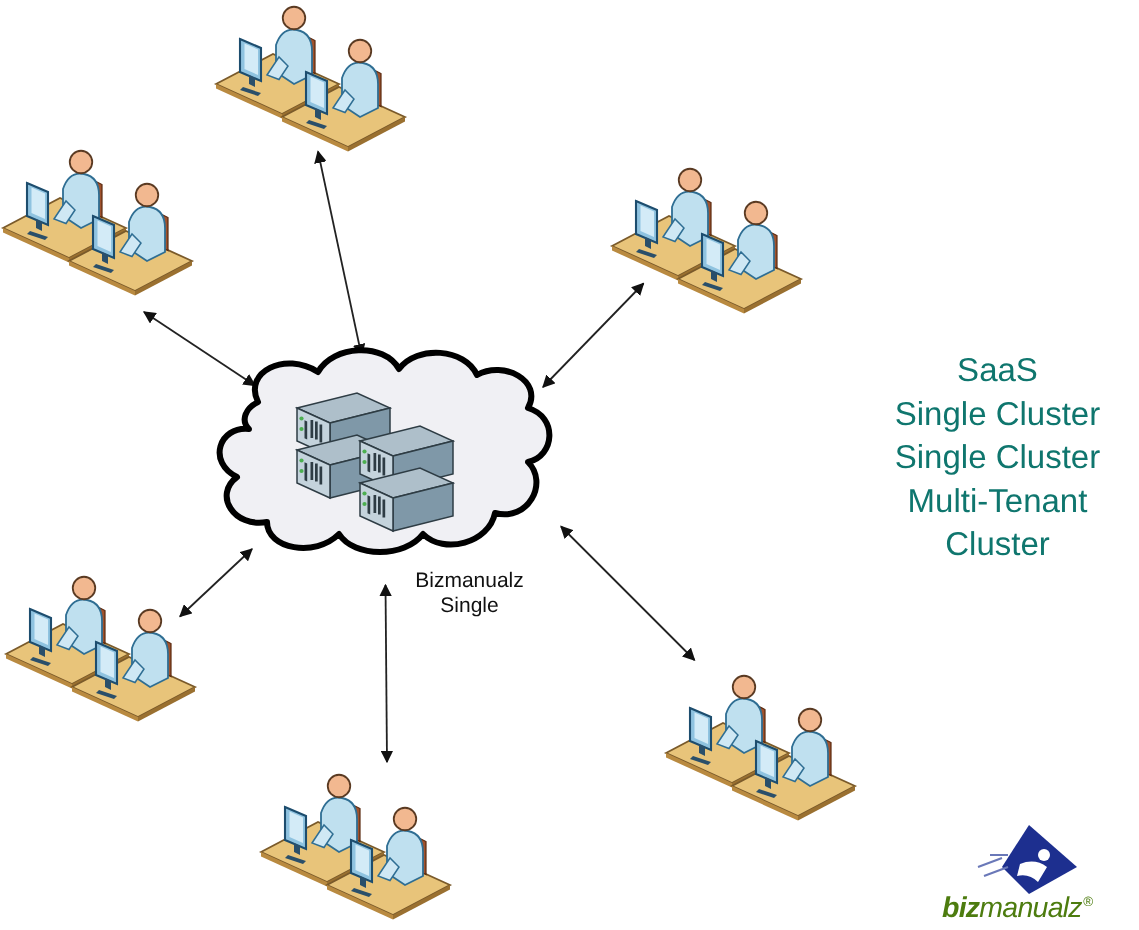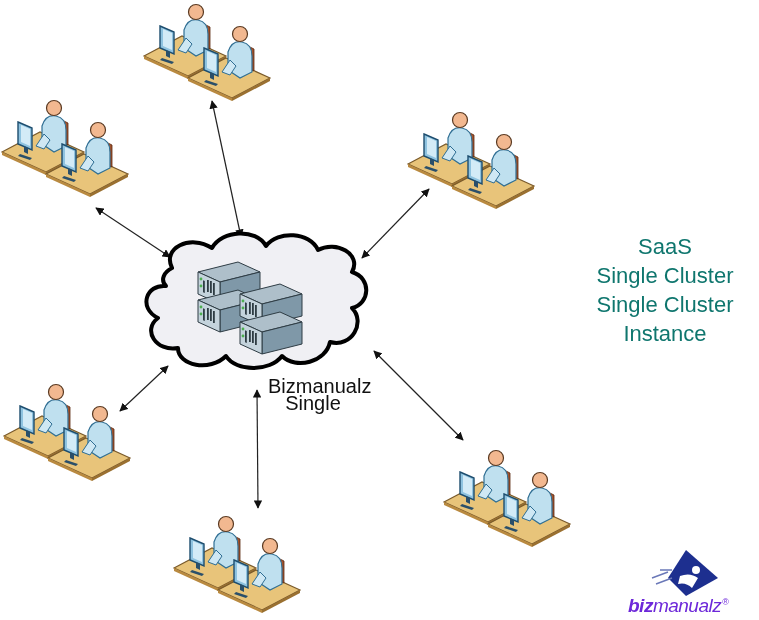--- a/index.html
+++ b/index.html
@@ -1,23 +1,23 @@
 <!DOCTYPE html>
 <html><head>
 <meta charset="utf-8">
 <style>
   html, body { margin: 0; padding: 0; background: #ffffff; }
   body { width: 759px; height: 620px; position: relative; overflow: hidden; font-family: "Liberation Sans", sans-serif; }
   #diagram { position: absolute; left: 0; top: 0; width: 759px; height: 620px; }
   .title-block { position: absolute; left: 572px; top: 232px; width: 186px; text-align: center; font-weight: normal; font-size: 22px; line-height: 29px; color: #0f766e; font-family: "Liberation Sans", sans-serif; }
   .title-line { display: block; }
-  .cluster-label { position: absolute; left: 268px; top: 378px; width: 90px; text-align: center; font-size: 20px; line-height: 17px; color: #111; font-family: "Liberation Sans", sans-serif; }
+  .cluster-label { position: absolute; left: 268px; top: 378px; width: 90px; text-align: center; font-size: 14px; line-height: 17px; color: #111; font-family: "Liberation Sans", sans-serif; }
   .cluster-label span { display: block; }
   .logo { position: absolute; left: 628px; top: 548px; width: 130px; height: 70px; }
-  .logo-text { position: absolute; left: 0; top: 47px; font-size: 19px; font-style: italic; color: #6d28d9; letter-spacing: -0.5px; font-family: "Liberation Sans", sans-serif; white-space: nowrap; }
+  .logo-text { position: absolute; left: 0; top: 47px; font-size: 19px; font-style: italic; color: #4d7c0f; letter-spacing: -0.5px; font-family: "Liberation Sans", sans-serif; white-space: nowrap; }
   .logo-text b { font-weight: bold; }
   .logo-text .light { font-weight: normal; }
   .logo-text .reg { font-size: 9px; font-style: normal; vertical-align: super; margin-left: 1px; }
 </style>
 </head>
 <body>
 
 <svg id="diagram" viewBox="0 0 759 620" xmlns="http://www.w3.org/2000/svg">
   <defs>
     <marker id="ah" viewBox="0 0 10 10" refX="9" refY="5" markerWidth="7" markerHeight="7" orient="auto-start-reverse">
@@ -117,21 +117,22 @@
 
 <div class="cluster-label">
   <span>Bizmanualz</span>
   <span>Single</span>
 </div>
 
 <div class="title-block">
   <span class="title-line">SaaS</span>
   <span class="title-line">Single Cluster</span>
   <span class="title-line">Single Cluster</span>
-  <span class="title-line">Instance</span>
+  <span class="title-line">Multi-Tenant</span>
+  <span class="title-line">Cluster</span>
 </div>
 
 <div class="logo">
   <svg width="80" height="50" viewBox="0 0 80 50" style="position:absolute;left:18px;top:0;">
     <path d="M40,2 L72,30 L40,48 L22,30 Z" fill="#1d2f8f"></path>
     <circle cx="50" cy="22" r="4" fill="#ffffff"></circle>
     <path d="M34,28 Q44,24 52,30 L46,40 Q40,34 32,36 Z" fill="#ffffff"></path>
     <path d="M6,30 L22,24 M10,36 L26,30 M14,22 L26,22" stroke="#6a78b8" stroke-width="1.4" fill="none"></path>
   </svg>
   <div class="logo-text"><b>biz</b><span class="light">manualz</span><span class="reg">®</span></div>

